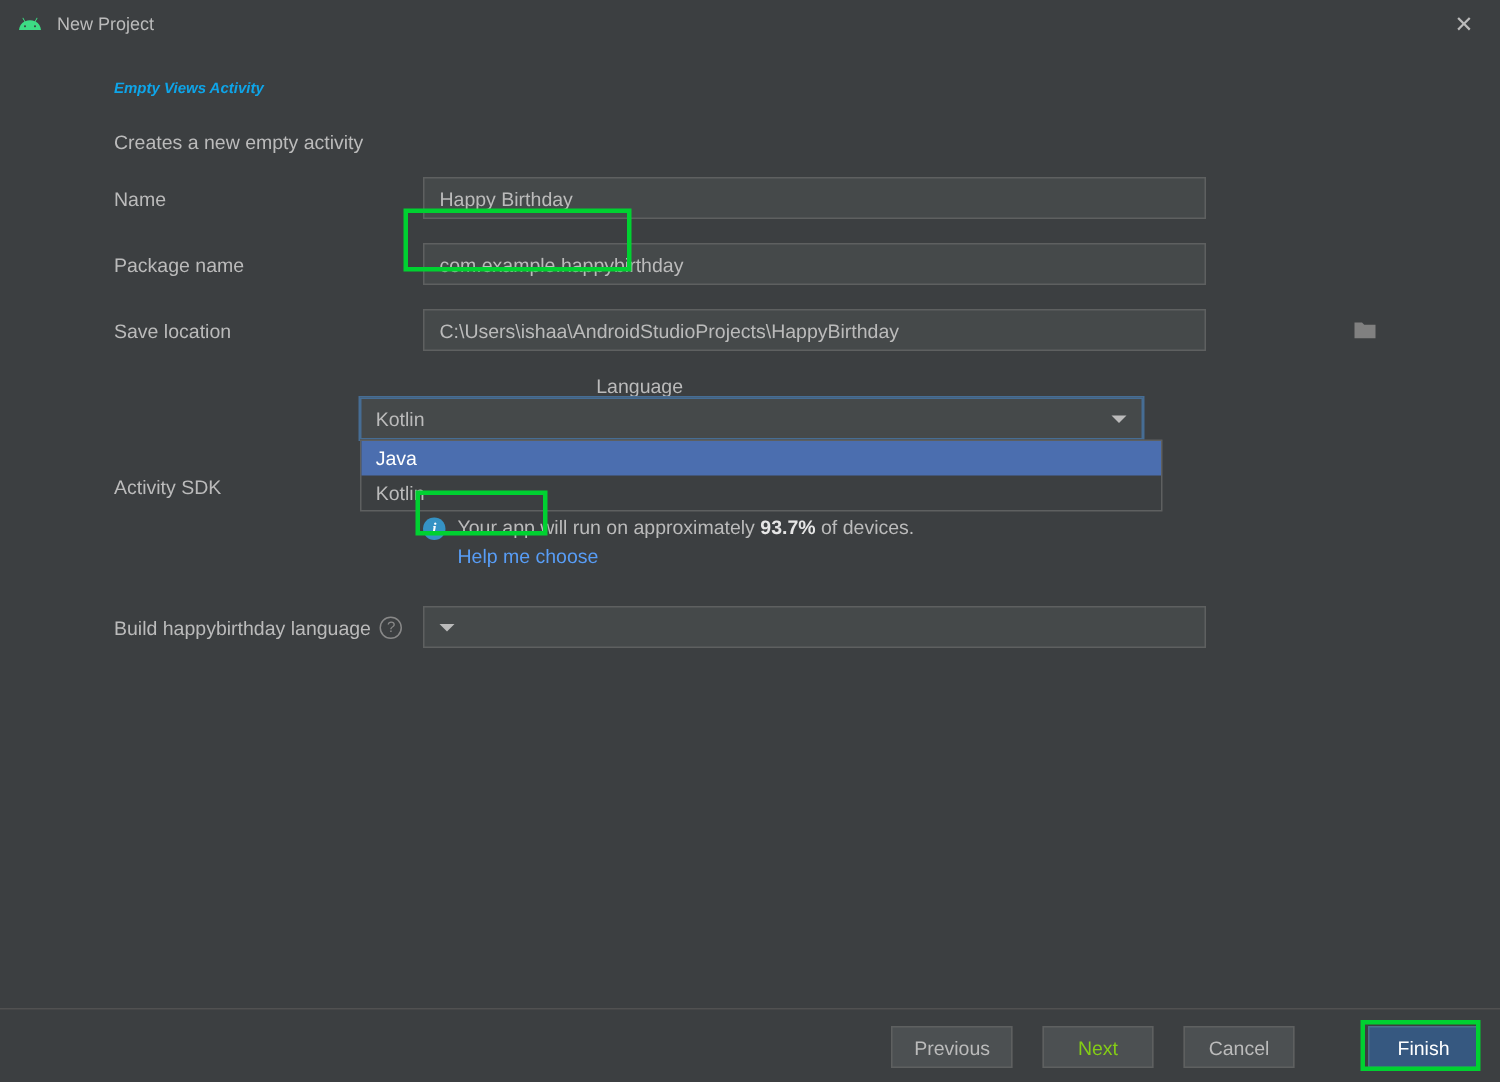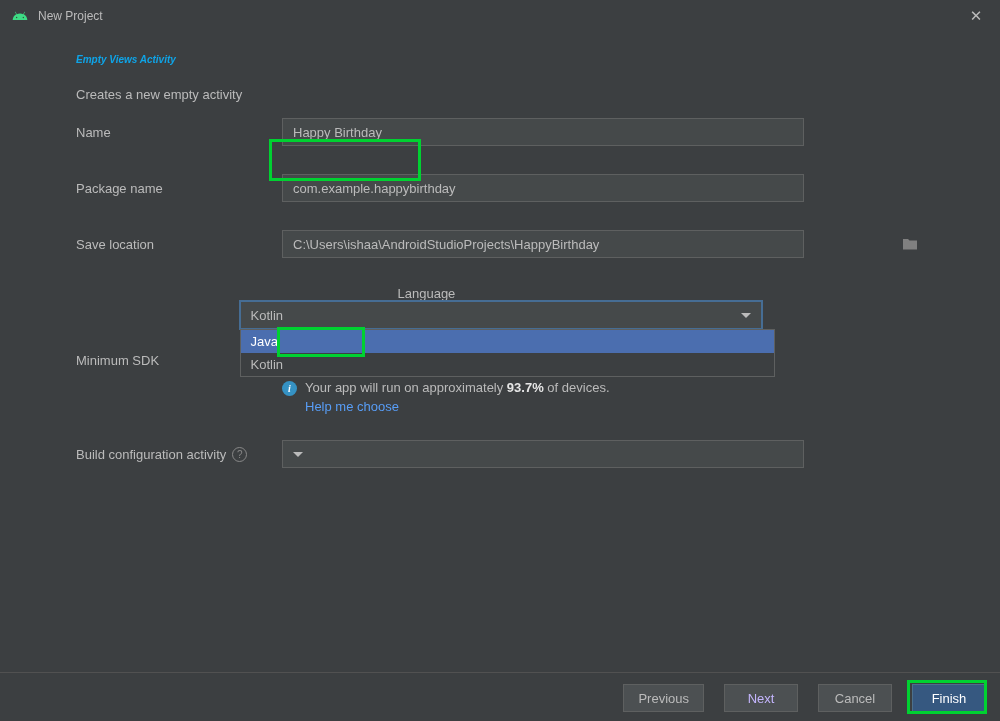--- a/index.html
+++ b/index.html
@@ -32,21 +32,21 @@
   .content {
     padding: 22px 75px 0 76px;
   }
   .heading {
     color: #0ea5e9; font-weight: 600; font-size: 10px; margin-bottom: 22px; font-style: italic;
   }
   .subtitle {
     color: #bbbbbb; font-size: 13px; margin-bottom: 16px;
   }
   .form-row {
-    display: flex; align-items: center; margin-bottom: 28px;
+    display: flex; align-items: center; margin-bottom: 16px;
   }
   .form-row .label-col {
     width: 206px; color: #bbbbbb; font-size: 13px;
     display: flex; align-items: center; gap: 6px;
   }
   .form-row .field-col { flex: 1; position: relative; }
   .text-input, .select-box {
     width: 522px;
     height: 28px;
     background: #45494a;
@@ -132,22 +132,22 @@
     height: 28px;
     padding: 0 14px;
     background: #4c5052;
     border: 1px solid #5e6060;
     color: #bbbbbb;
     font-size: 13px;
     font-family: inherit;
     cursor: pointer;
     display: flex; align-items: center; justify-content: center;
   }
-  .btn.disabled { color: #c4b5fd; cursor: default; }
-  .btn.primary { background: #365880; border: 1px solid #4c708c; color: #ffffff; font-weight: 500; }
+  .btn.disabled { color: #84cc16; cursor: default; }
+  .btn.primary { background: #365880; border: 1px solid #4c708c; color: #ffffff; font-weight: 500; margin-left: 29px; }
   
   
   .hl {
     position: absolute;
     border: 3px solid #00d131;
     pointer-events: none;
     z-index: 50;
   }
 </style>
 </head>
@@ -202,37 +202,37 @@
         <span class="select-caret"></span>
       </div>
       <div class="dropdown-list">
         <div class="dropdown-item highlighted">Java</div>
         <div class="dropdown-item">Kotlin</div>
       </div>
     </div>
   </div>
 
   <div class="form-row" style="margin-top:-28px; margin-bottom:20px;">
-    <div class="label-col">Minimum SDK</div>
+    <div class="label-col">Activity SDK</div>
     <div class="field-col"></div>
   </div>
 
   <div class="info-block">
     <span class="info-icon">i</span>
     <div>
       <span class="info-text">
         <span>Your app will run on approximately </span><b>93.7%</b><span> of devices.</span>
       </span>
       <span class="help-link">Help me choose</span>
     </div>
   </div>
 
   <div class="form-row">
     <div class="label-col">
-      <span>Build configuration activity</span>
+      <span>Build happybirthday language</span>
       <span class="help-circle">?</span>
     </div>
     <div class="field-col">
       <div class="select-box">
         <span class="select-caret"></span>
       </div>
     </div>
   </div>
 </div>
 

